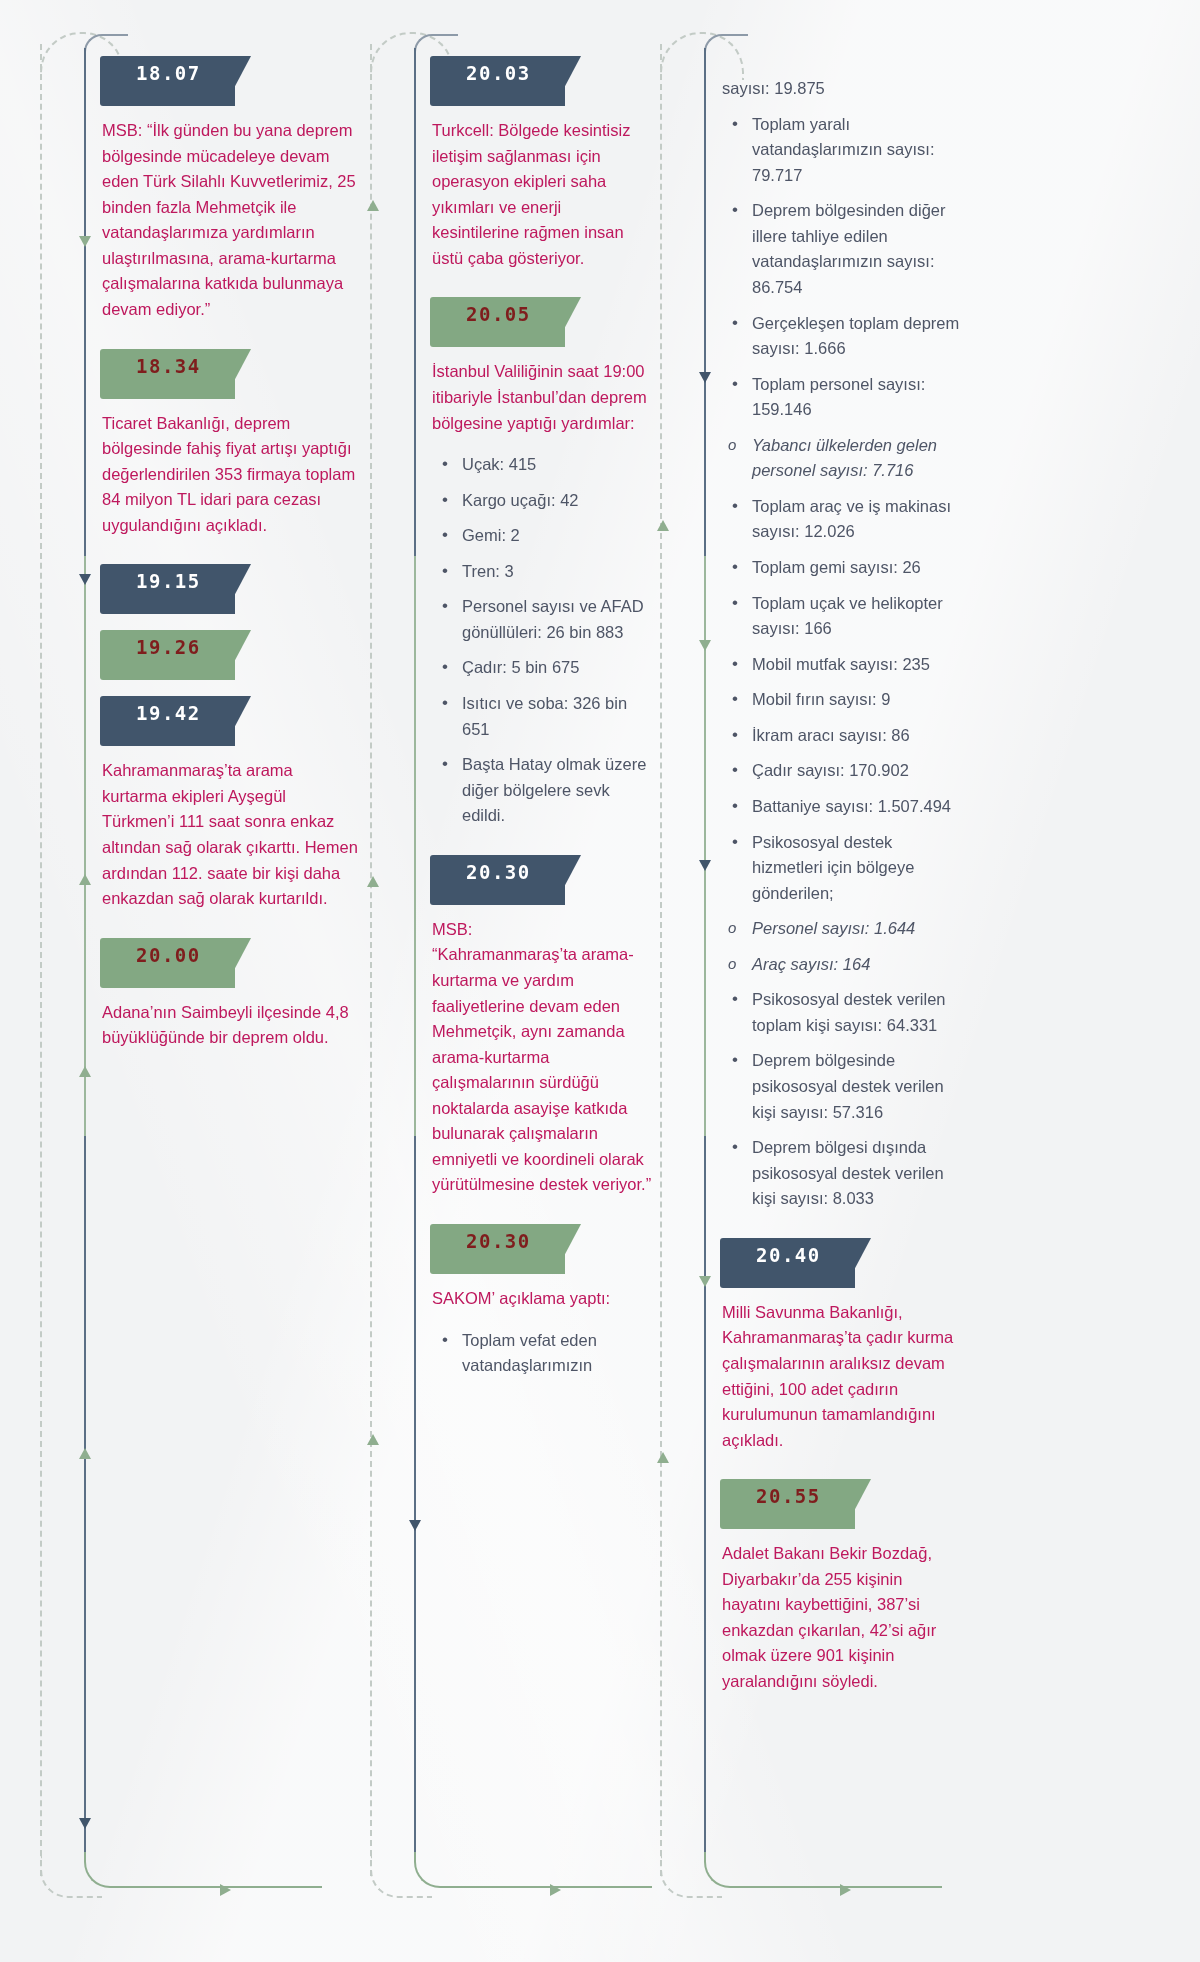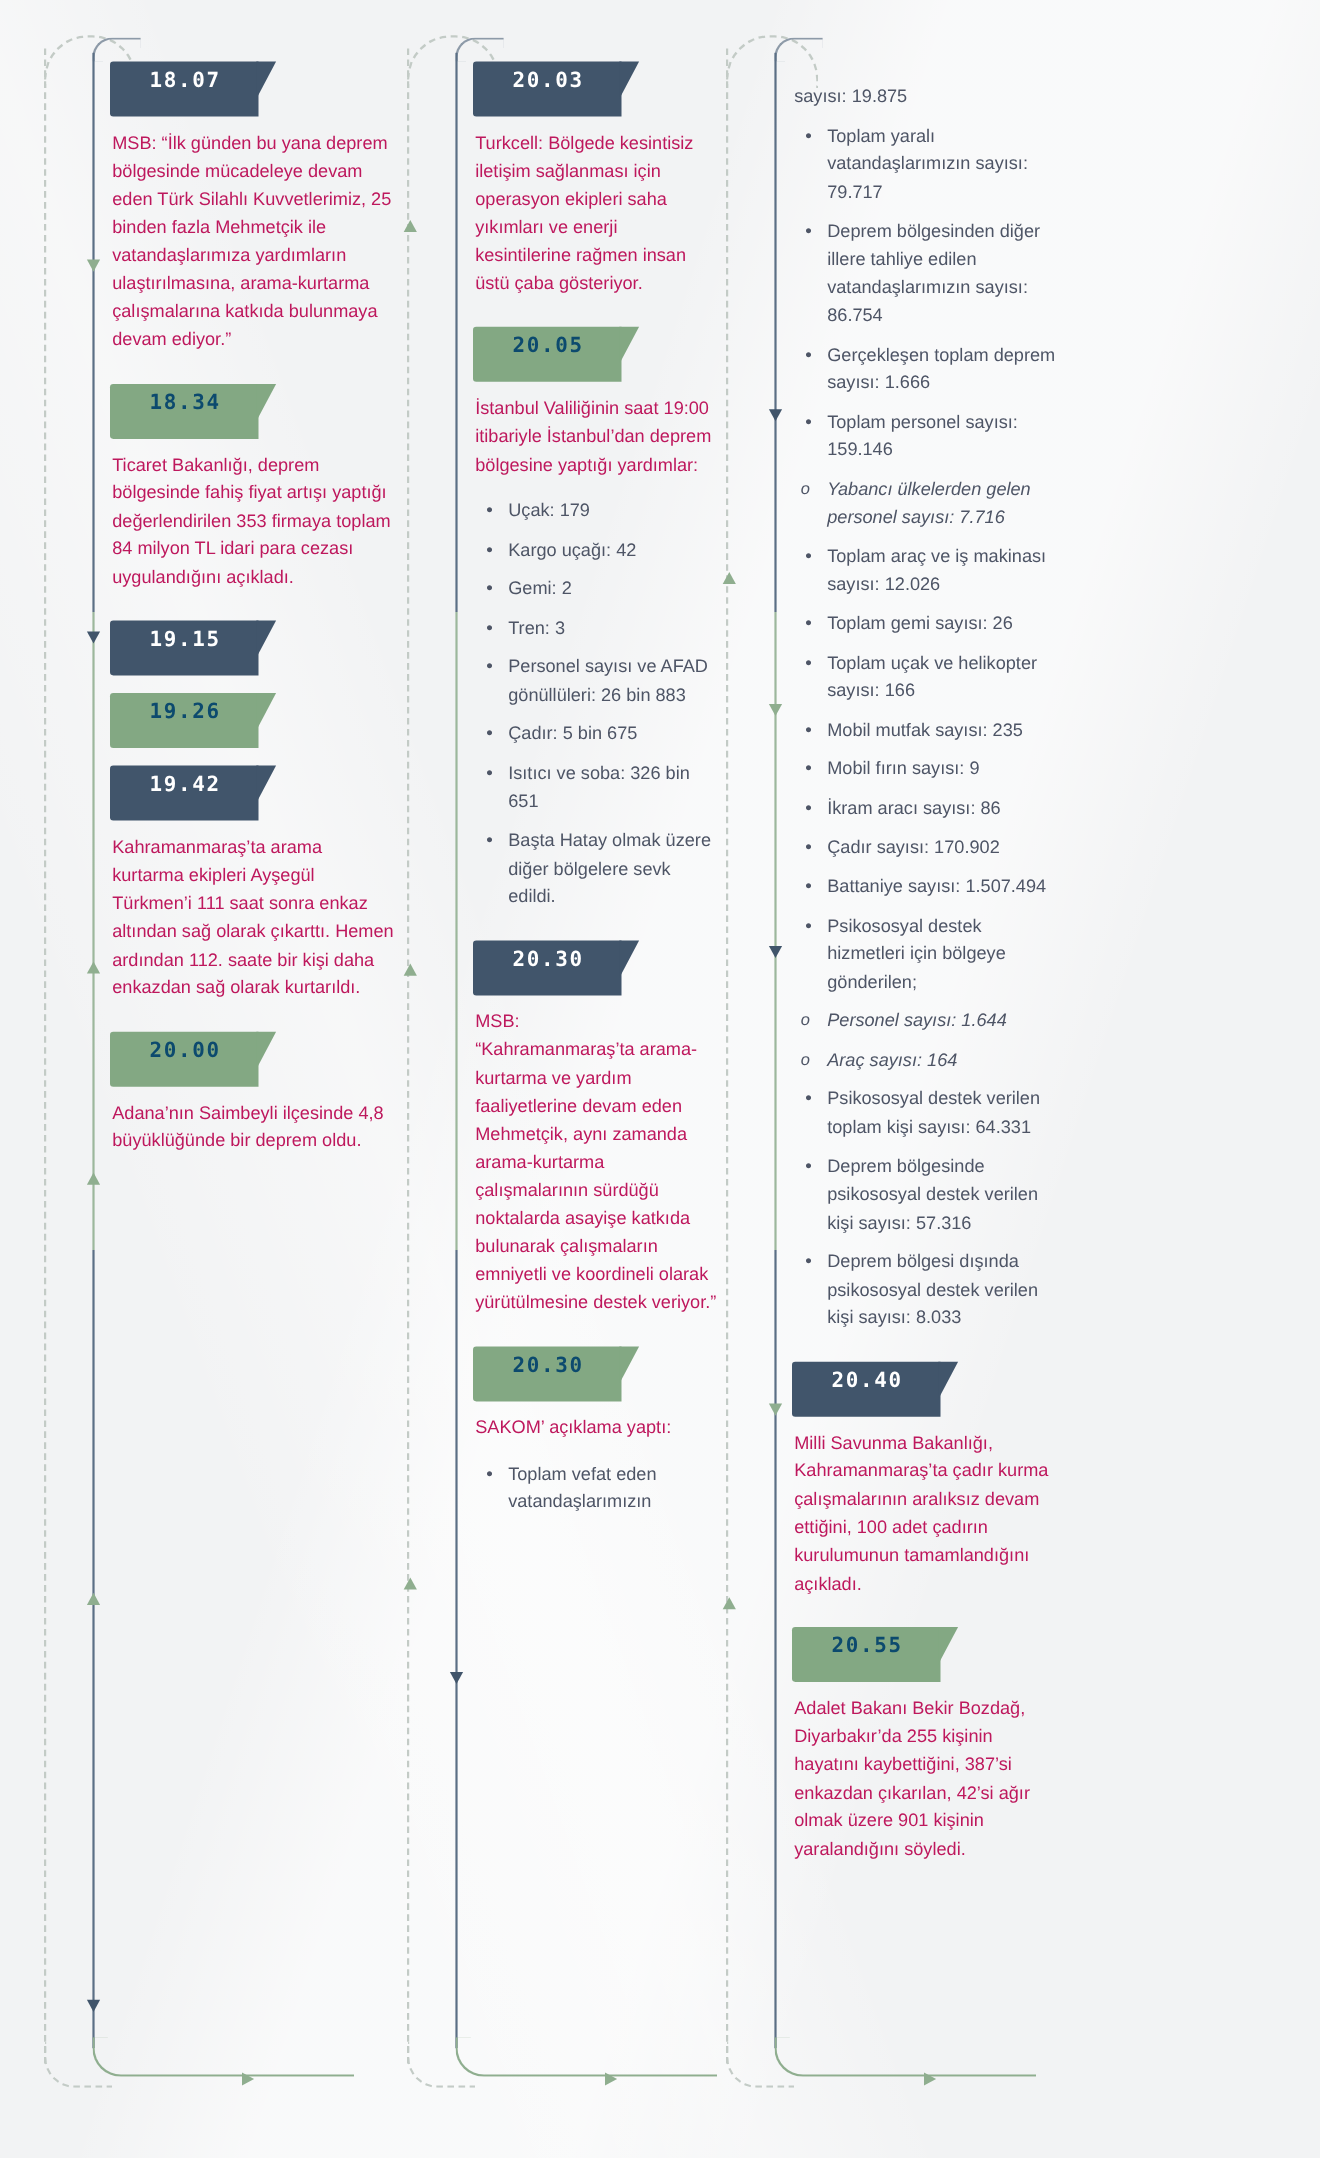--- a/index.html
+++ b/index.html
@@ -107,21 +107,21 @@
   .time-badge::after{
     content:"";position:absolute;right:-16px;top:0;
     width:0;height:0;
     border-left:18px solid currentColor;
     border-top:0 solid transparent;
     border-bottom:34px solid transparent;
   }
   .badge-navy{background:#41556b;color:#41556b;}
   .badge-navy span{color:#ffffff;}
   .badge-green{background:#83a883;color:#83a883;}
-  .badge-green span{color:#0c4a6e;margin-top:40px;}
+  .badge-green span{color:#7f1d1d;margin-top:40px;}
   .time-badge span{position:relative;z-index:2;}
 
   .body-text{
     font-size:16.5px;
     line-height:1.55;
     color:#be185d;
     margin:0 0 26px 0;
     padding-right:4px;
     white-space:pre-line;
   }
@@ -224,21 +224,21 @@
     <div class="entries">
       <div class="entry">
         <div class="time-badge badge-navy"><span>20.03</span></div>
         <p class="body-text">Turkcell: Bölgede kesintisiz iletişim sağlanması için operasyon ekipleri saha yıkımları ve enerji kesintilerine rağmen insan üstü çaba gösteriyor.</p>
       </div>
 
       <div class="entry">
         <div class="time-badge badge-green"><span>20.05</span></div>
         <p class="body-text" style="margin-bottom:16px">İstanbul Valiliğinin saat 19:00 itibariyle İstanbul’dan deprem bölgesine yaptığı yardımlar:</p>
         <ul class="blist">
-          <li class="dot">Uçak: 179</li>
+          <li class="dot">Uçak: 415</li>
           <li class="dot">Kargo uçağı: 42</li>
           <li class="dot">Gemi: 2</li>
           <li class="dot">Tren: 3</li>
           <li class="dot">Personel sayısı ve AFAD gönüllüleri: 26 bin 883</li>
           <li class="dot">Çadır: 5 bin 675</li>
           <li class="dot">Isıtıcı ve soba: 326 bin 651</li>
           <li class="dot">Başta Hatay olmak üzere diğer bölgelere sevk edildi.</li>
         </ul>
       </div>
 

